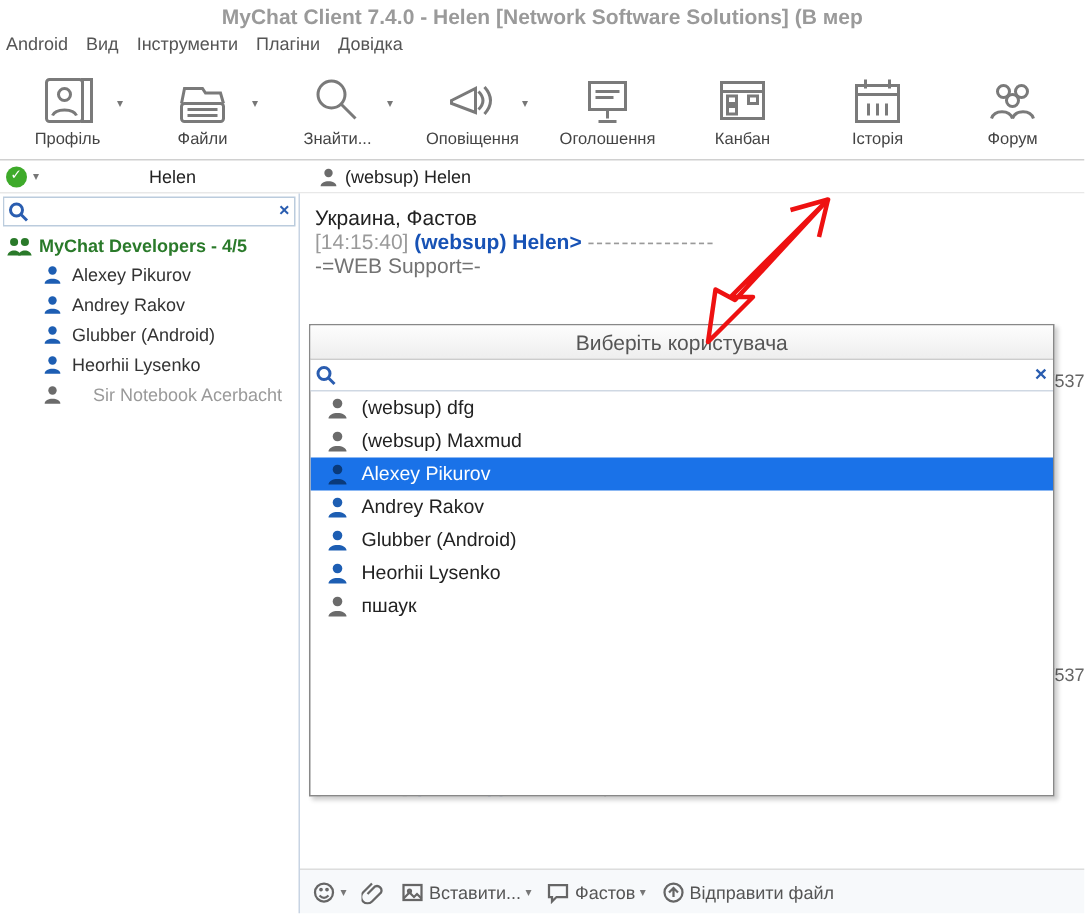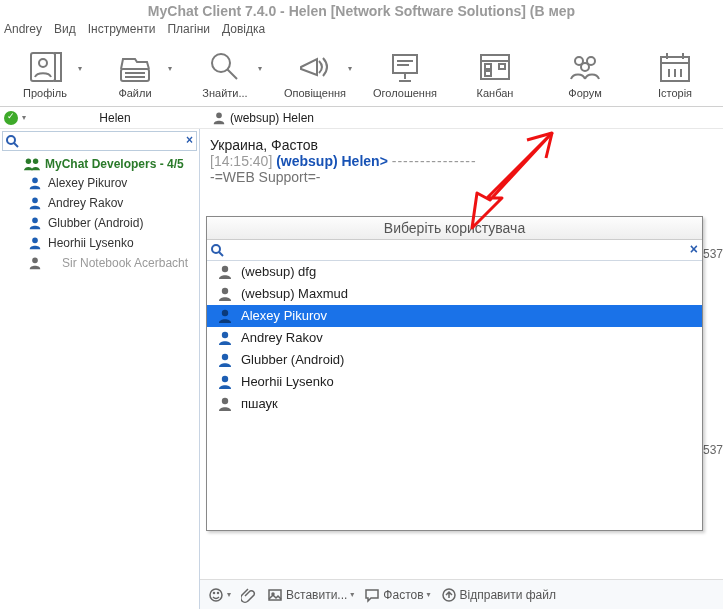--- a/index.html
+++ b/index.html
@@ -20,21 +20,21 @@
   .dd-tiny { font-size: 8px; color: #777; }
   .person-icon { width: 14px; height: 14px; fill: #6b6b6b; }
   .person-icon.online { fill: #1d5eb3; }
   .main { display: flex; height: calc(609px - 22px - 20px - 65px - 22px); }
   .sidebar { width: 200px; border-right: 1px solid #c8d4e3; display: flex; flex-direction: column; }
   .search { position: relative; border: 1px solid #bcd; margin: 2px; }
   .search input { width: 100%; border: none; outline: none; padding: 2px 18px 2px 18px; font-size: 12px; }
   .search .mag { position: absolute; left: 2px; top: 2px; }
   .search .clr { position: absolute; right: 3px; top: 1px; color: #2a5db0; font-weight: bold; cursor: pointer; }
   .tree { flex: 1; overflow: hidden; padding-top: 2px; }
-  .group { display: flex; align-items: center; gap: 4px; padding: 2px 4px; color: #2a7a2a; font-weight: bold; margin-left: 19px; }
+  .group { display: flex; align-items: center; gap: 4px; padding: 2px 4px; color: #2a7a2a; font-weight: bold; }
   .group .people-icon { width: 18px; height: 14px; }
   .contact { display: flex; align-items: center; gap: 6px; padding: 3px 4px 3px 28px; color: #333; }
   .contact.off { color: #9a9a9a; gap: 20px; }
   .chat { flex: 1; position: relative; background: #fff; }
   .msg-area { padding: 8px 10px; font-size: 14px; }
   .loc { color: #222; }
   .ts { color: #9a9a9a; }
   .uname { color: #1752b5; font-weight: bold; }
   .dash { color: #9a9a9a; letter-spacing: 1px; }
   .sig { color: #737373; }
@@ -78,21 +78,21 @@
     <g id="mag">
         <circle cx="6" cy="6" r="4"></circle>
         <line x1="9" y1="9" x2="13" y2="13"></line>
       </g>
   </defs>
 </svg>
 
 <div class="titlebar">MyChat Client 7.4.0 - Helen [Network Software Solutions] (В мер</div>
 
 <div class="menubar">
-  <span>Andrey</span>
+  <span>Android</span>
   <span>Вид</span>
   <span>Інструменти</span>
   <span>Плагіни</span>
   <span>Довідка</span>
 </div>
 
 <div class="toolbar">
   <div class="tool">
     <svg class="icon" viewBox="0 0 40 36">
         <rect x="6" y="4" width="24" height="28" rx="2"></rect>
@@ -142,42 +142,42 @@
   </div>
   <div class="tool">
     <svg class="icon" viewBox="0 0 40 36">
         <rect x="6" y="6" width="28" height="24"></rect>
         <line x1="6" y1="12" x2="34" y2="12"></line>
         <rect x="10" y="15" width="6" height="5"></rect>
         <rect x="10" y="22" width="6" height="5"></rect>
         <rect x="24" y="15" width="6" height="5"></rect>
       </svg>
     <span class="lbl">Канбан</span>
-  </div>
-  <div class="tool">
-    <svg class="icon" viewBox="0 0 40 36">
-        <circle cx="14" cy="12" r="4"></circle>
-        <circle cx="26" cy="12" r="4"></circle>
-        <circle cx="20" cy="18" r="4"></circle>
-        <path d="M6 30c2-6 12-6 14 0"></path>
-        <path d="M20 30c2-6 12-6 14 0"></path>
-      </svg>
-    <span class="lbl">Форум</span>
   </div>
   <div class="tool">
     <svg class="icon" viewBox="0 0 40 36">
         <rect x="6" y="8" width="28" height="24"></rect>
         <line x1="6" y1="14" x2="34" y2="14"></line>
         <line x1="12" y1="4" x2="12" y2="10"></line>
         <line x1="28" y1="4" x2="28" y2="10"></line>
         <line x1="14" y1="20" x2="14" y2="28"></line>
         <line x1="20" y1="20" x2="20" y2="28"></line>
         <line x1="26" y1="20" x2="26" y2="28"></line>
       </svg>
     <span class="lbl">Історія</span>
+  </div>
+  <div class="tool">
+    <svg class="icon" viewBox="0 0 40 36">
+        <circle cx="14" cy="12" r="4"></circle>
+        <circle cx="26" cy="12" r="4"></circle>
+        <circle cx="20" cy="18" r="4"></circle>
+        <path d="M6 30c2-6 12-6 14 0"></path>
+        <path d="M20 30c2-6 12-6 14 0"></path>
+      </svg>
+    <span class="lbl">Форум</span>
   </div>
 </div>
 
 <div class="statusrow">
   <div class="left">
     <span class="green-dot"></span>
     <span class="dd-tiny">▾</span>
     <span style="flex:1;text-align:center">Helen</span>
   </div>
   <div class="right">

